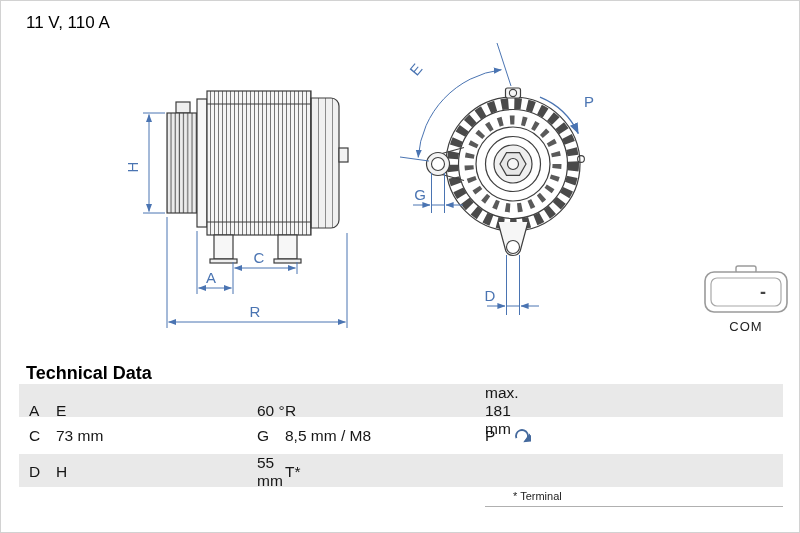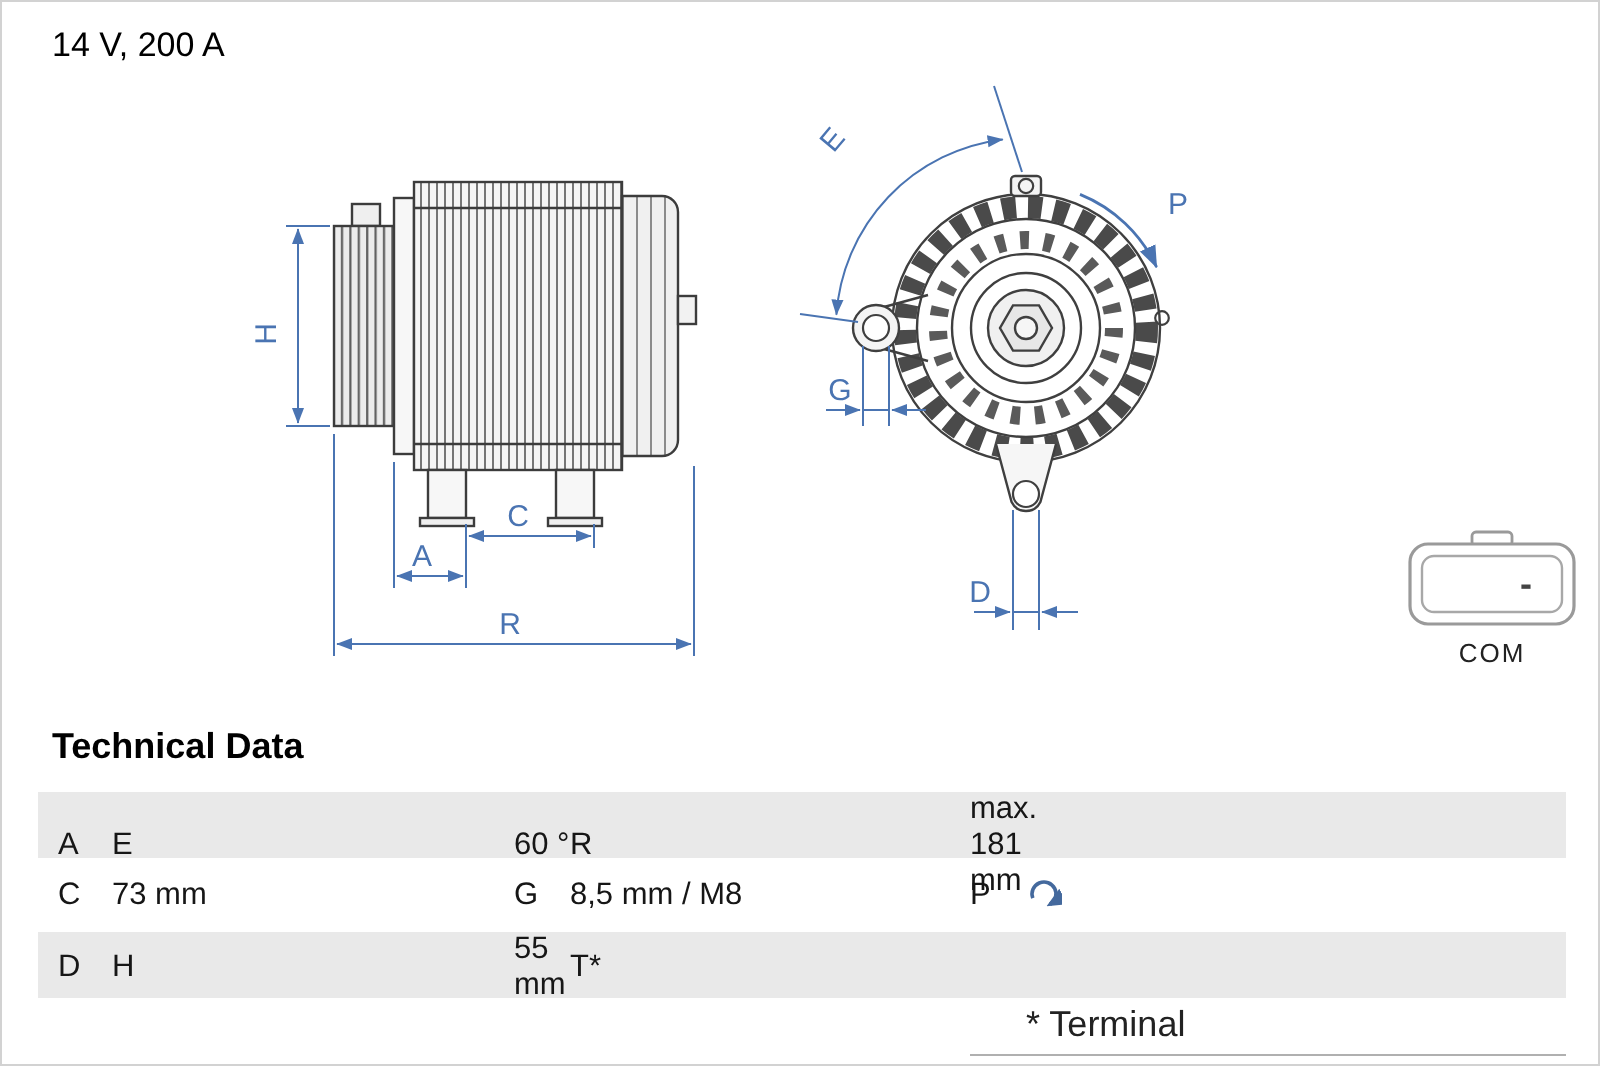--- a/index.html
+++ b/index.html
@@ -6,37 +6,37 @@
   body{
     width:800px;height:533px;position:relative;overflow:hidden;
     background:#ffffff;color:#111;box-sizing:border-box;
     border:1px solid #d2d2d2;
     font-family:"Liberation Sans",sans-serif;
   }
   .rating{position:absolute;left:25px;top:12px;font-size:17px;color:#000;}
   svg text{font-family:"Liberation Sans",sans-serif;}
   .dim-label{fill:#4a74b2;font-size:15px;}
   .tech{position:absolute;left:18px;top:362px;width:764px;}
-  .tech-title{margin:0 0 12px 7px;font-size:18px;font-weight:bold;color:#000;}
+  .tech-title{margin:0 0 0 7px;font-size:18px;font-weight:bold;color:#000;}
   .trow{
     display:grid;grid-template-columns:27px 201px 28px 200px 28px 1fr;
     padding-left:10px;height:33px;align-items:center;margin-bottom:2px;
     background:#ffffff;font-size:15.5px;color:#161616;
   }
   .trow.shade{background:#e9e9e9;}
   .rot-icon{display:inline-block;vertical-align:middle;}
   .footnote{
     margin-left:466px;padding:1px 0 4px 28px;
-    border-bottom:1px solid #b0b0b0;font-size:18px;color:#222;
+    border-bottom:1px solid #b0b0b0;font-size:11px;color:#222;
   }
 </style>
 </head>
 <body>
 
-<div class="rating">14 V, 200 A</div>
+<div class="rating">11 V, 110 A</div>
 
 <svg width="800" height="356" viewBox="0 0 800 356" style="position:absolute;left:0;top:0;">
   <defs>
     <marker id="arrB" viewBox="0 0 10 10" refX="9.5" refY="5" markerWidth="8" markerHeight="8" orient="auto-start-reverse">
       <path d="M0,1.2 L10,5 L0,8.8 Z" fill="#4a74b2"></path>
     </marker>
     <pattern id="fins" width="4" height="8" patternUnits="userSpaceOnUse">
       <rect width="4" height="8" fill="#f5f5f5"></rect>
       <line x1="1.5" y1="0" x2="1.5" y2="8" stroke="#767676" stroke-width="1"></line>
     </pattern>

